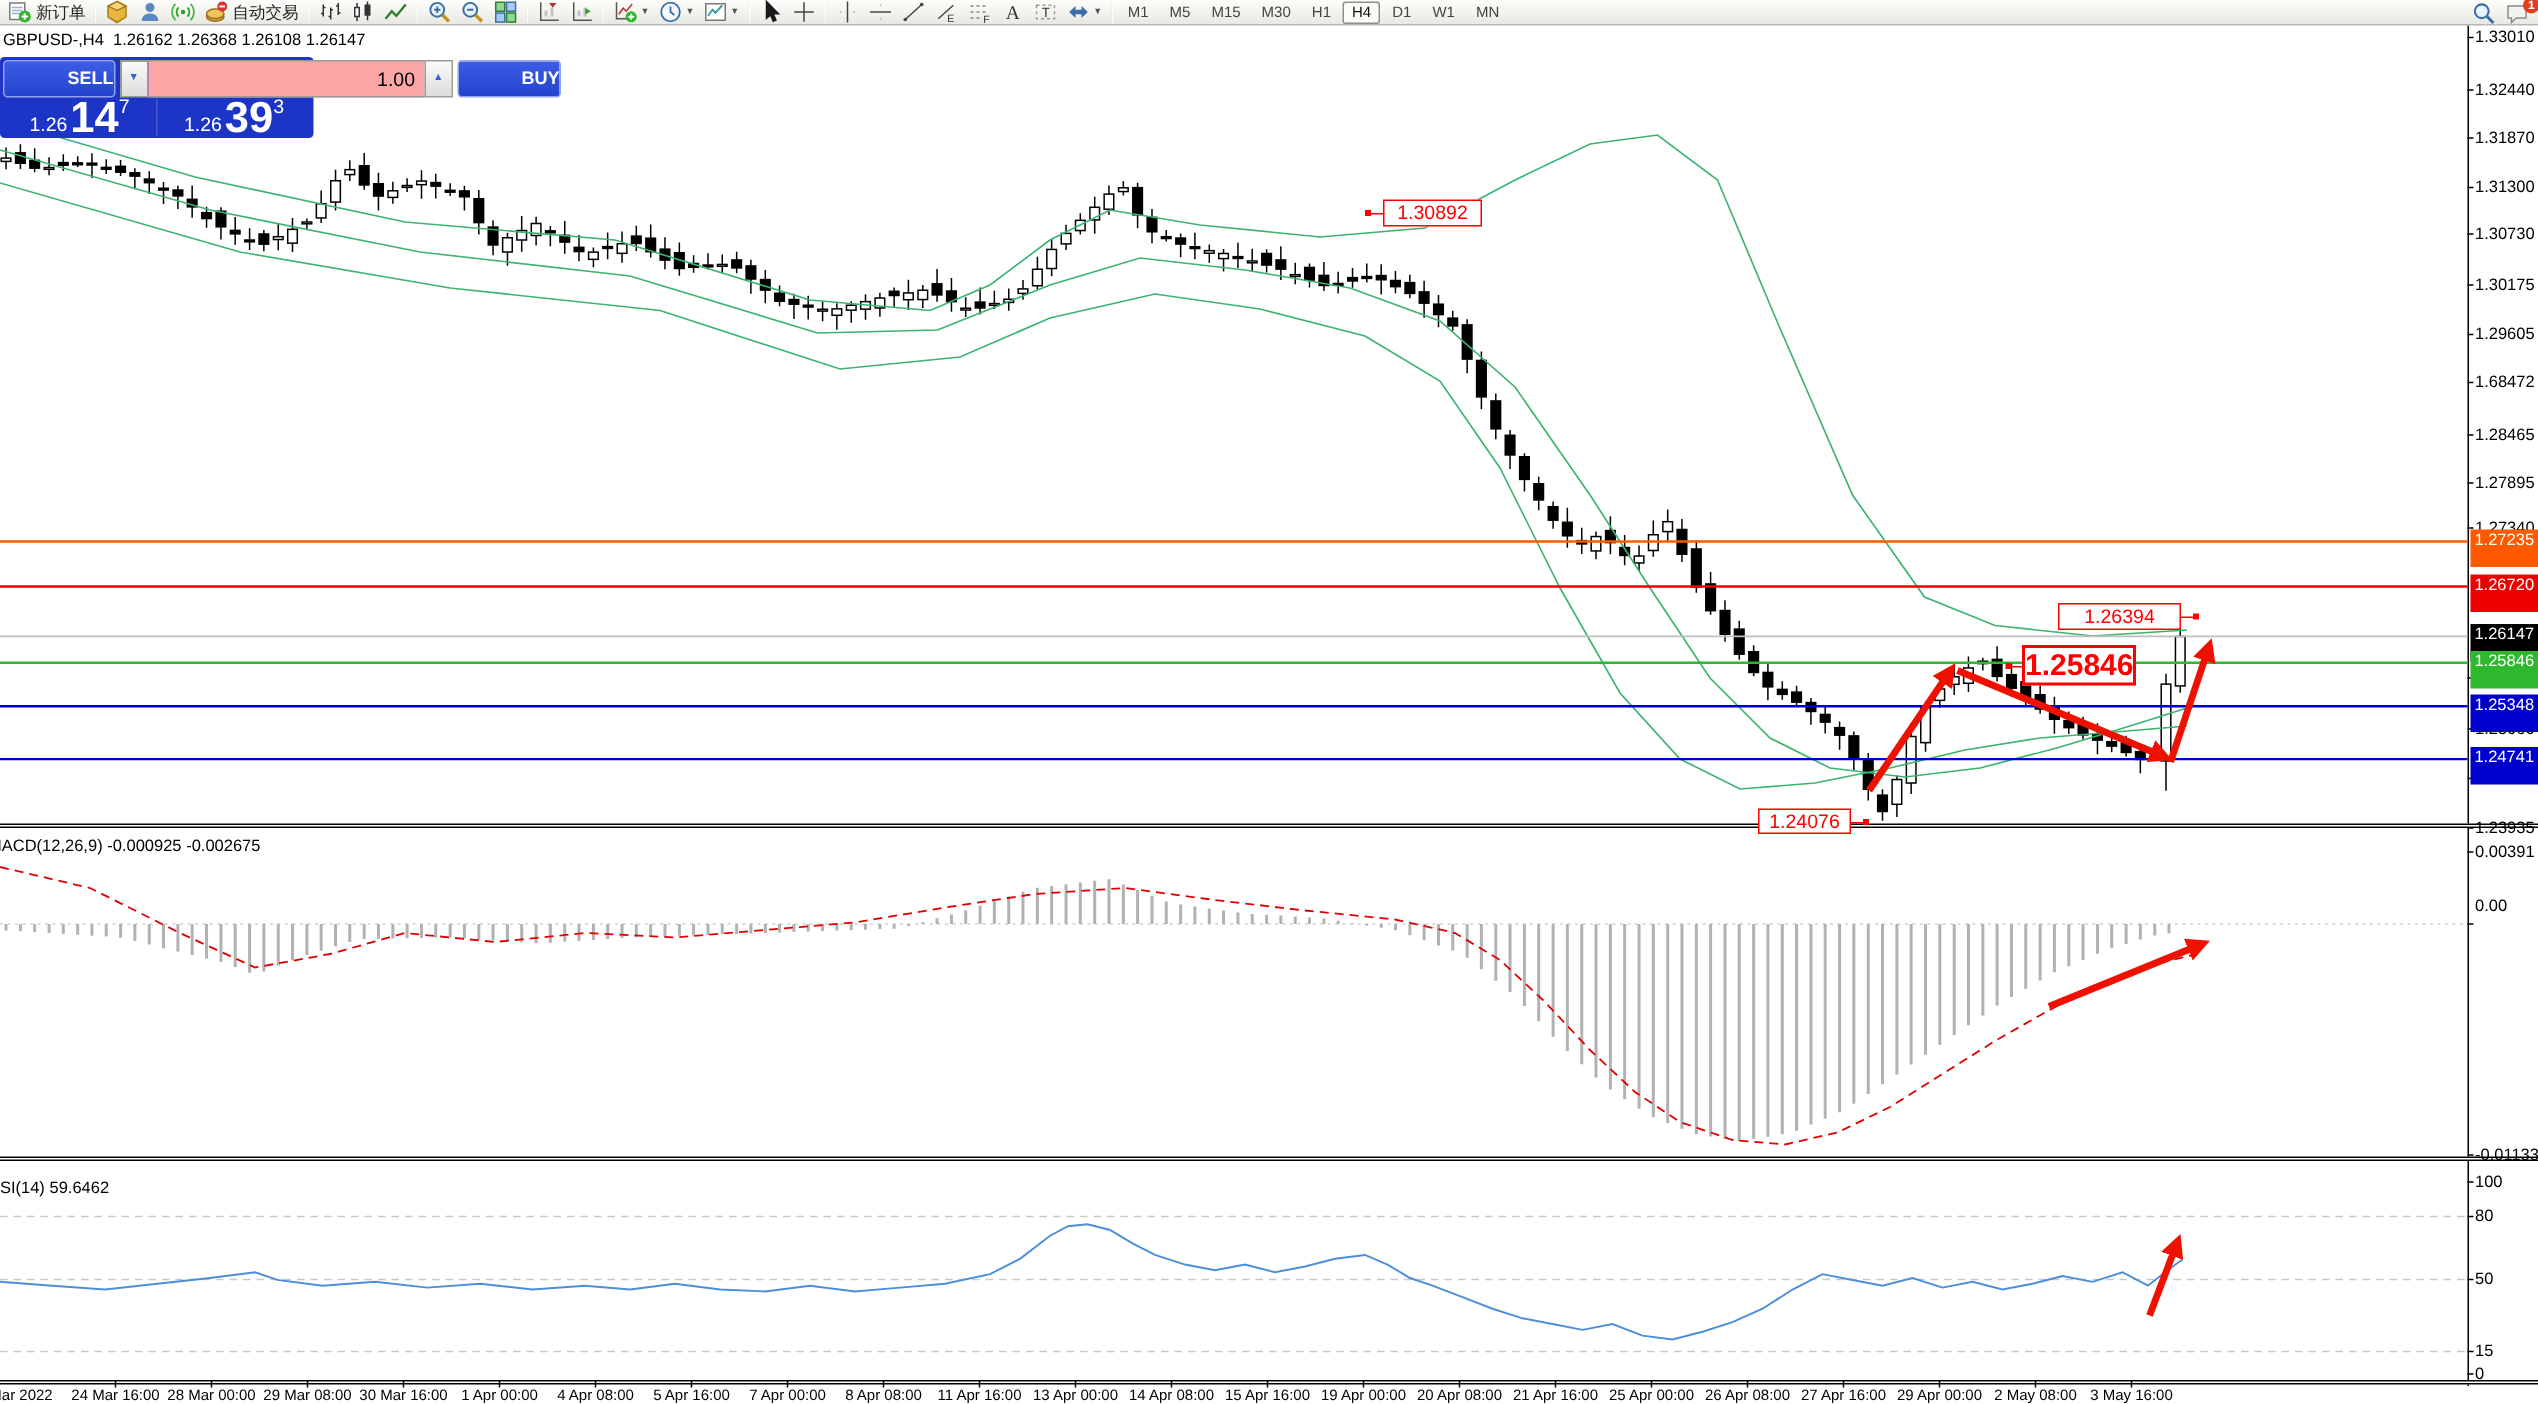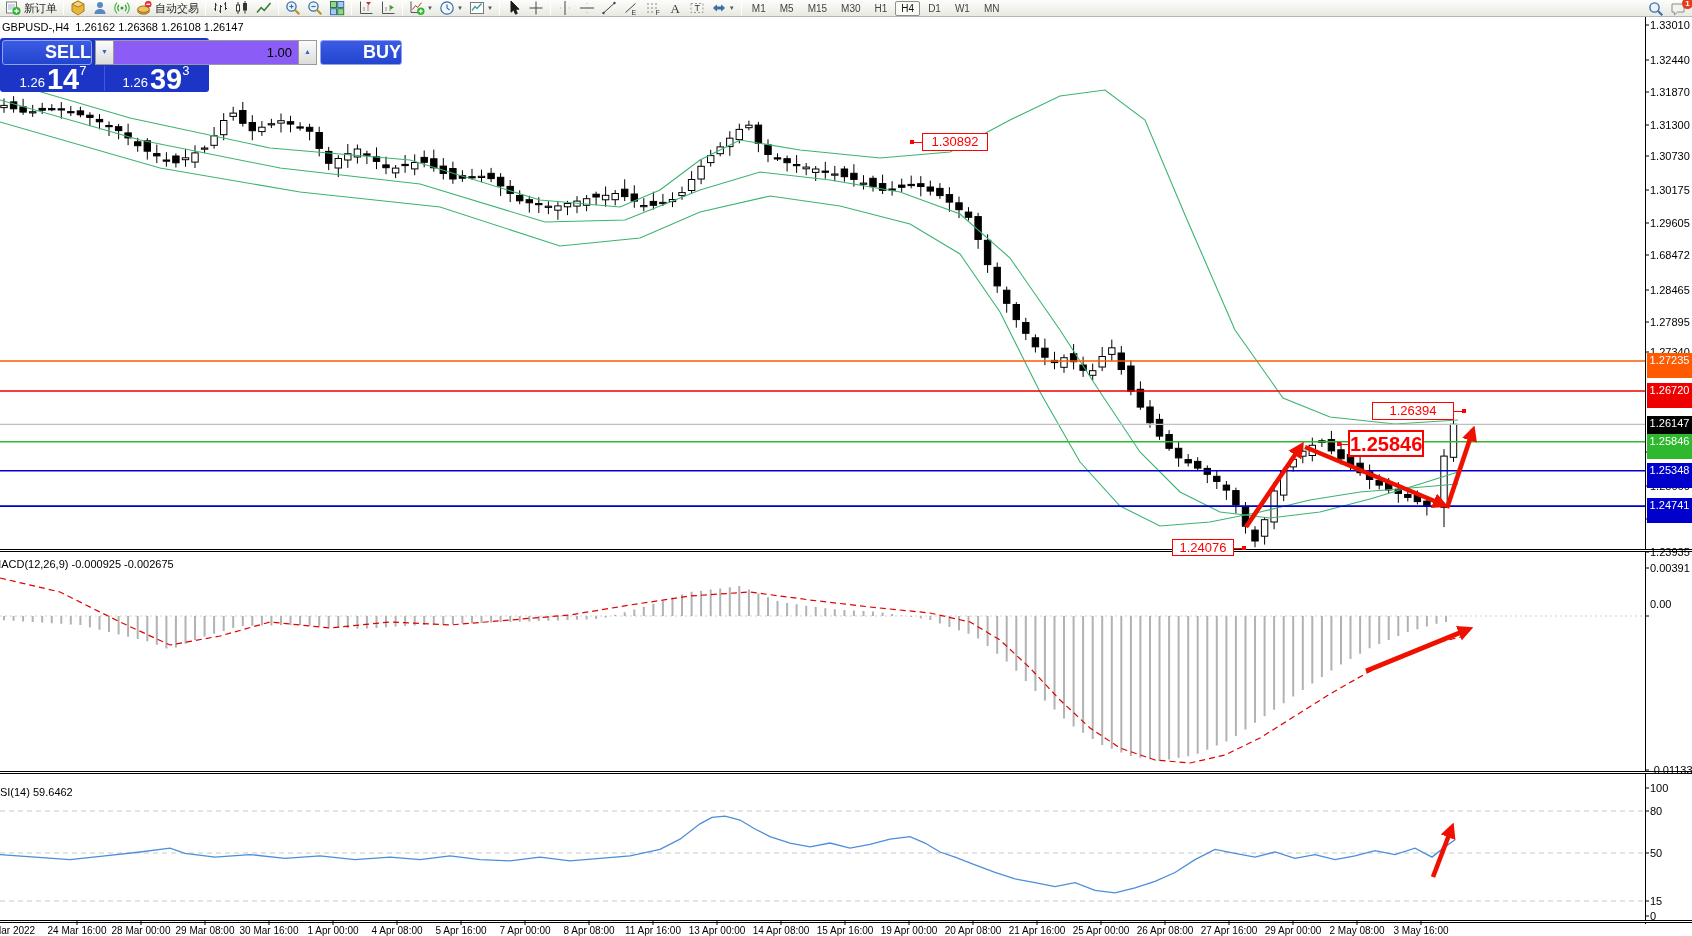--- a/index.html
+++ b/index.html
@@ -36,25 +36,25 @@
 
   .annbox{position:absolute;background:#fff;border:1px solid #f00;color:#f00;text-align:center;z-index:12;}
   .annbox .nub{position:absolute;background:#f00;width:4px;height:4px;top:50%;margin-top:-2px;}
   .annbox .nubline{position:absolute;background:#f00;height:1px;top:50%;width:9px;}
 
   
   .trade{position:absolute;left:0px;top:38px;width:209px;height:54px;background:#1d35c6;border-radius:3px;
          z-index:30;padding:2px;}
   .trow1{display:flex;height:25px;}
   .tbtn2{flex:0 0 40px;background:linear-gradient(#3c5ce4,#2344cf);border:1px solid #8fa3ee;border-radius:3px;
-         color:#fff;font-size:18px;font-weight:bold;text-align:center;line-height:22px;padding-left:42px;}
+         color:#fff;font-size:12px;font-weight:bold;text-align:center;line-height:22px;padding-left:42px;}
   .volwrap{flex:1;display:flex;margin:0 3px;}
   .spin{width:19px;background:linear-gradient(#fbfbfb,#dcdcda);border:1px solid #9a9a98;color:#3a5fd0;
         font-size:7px;text-align:center;line-height:22px;}
-  .vol{flex:1;border:1px solid #9a9a98;border-left:none;border-right:none;background:#8b5cf6;color:#000;
+  .vol{flex:1;border:1px solid #9a9a98;border-left:none;border-right:none;background:#fca5a5;color:#000;
        font-size:13px;text-align:right;padding-right:6px;min-width:0;font-family:"Liberation Sans",sans-serif;}
   .trow2{display:flex;height:27px;color:#fff;}
   .phalf{flex:1;display:flex;align-items:flex-end;justify-content:center;position:relative;}
   .phalf .sm{font-size:13px;margin-bottom:2px;}
   .phalf .big{font-size:29px;font-weight:bold;line-height:26px;margin-left:2px;}
   .phalf .sup{font-size:13px;align-self:flex-start;margin-top:-2px;}
   .pdiv{width:1px;background:#4257d8;margin:1px 0;}
 </style>
 </head>
 <body>

